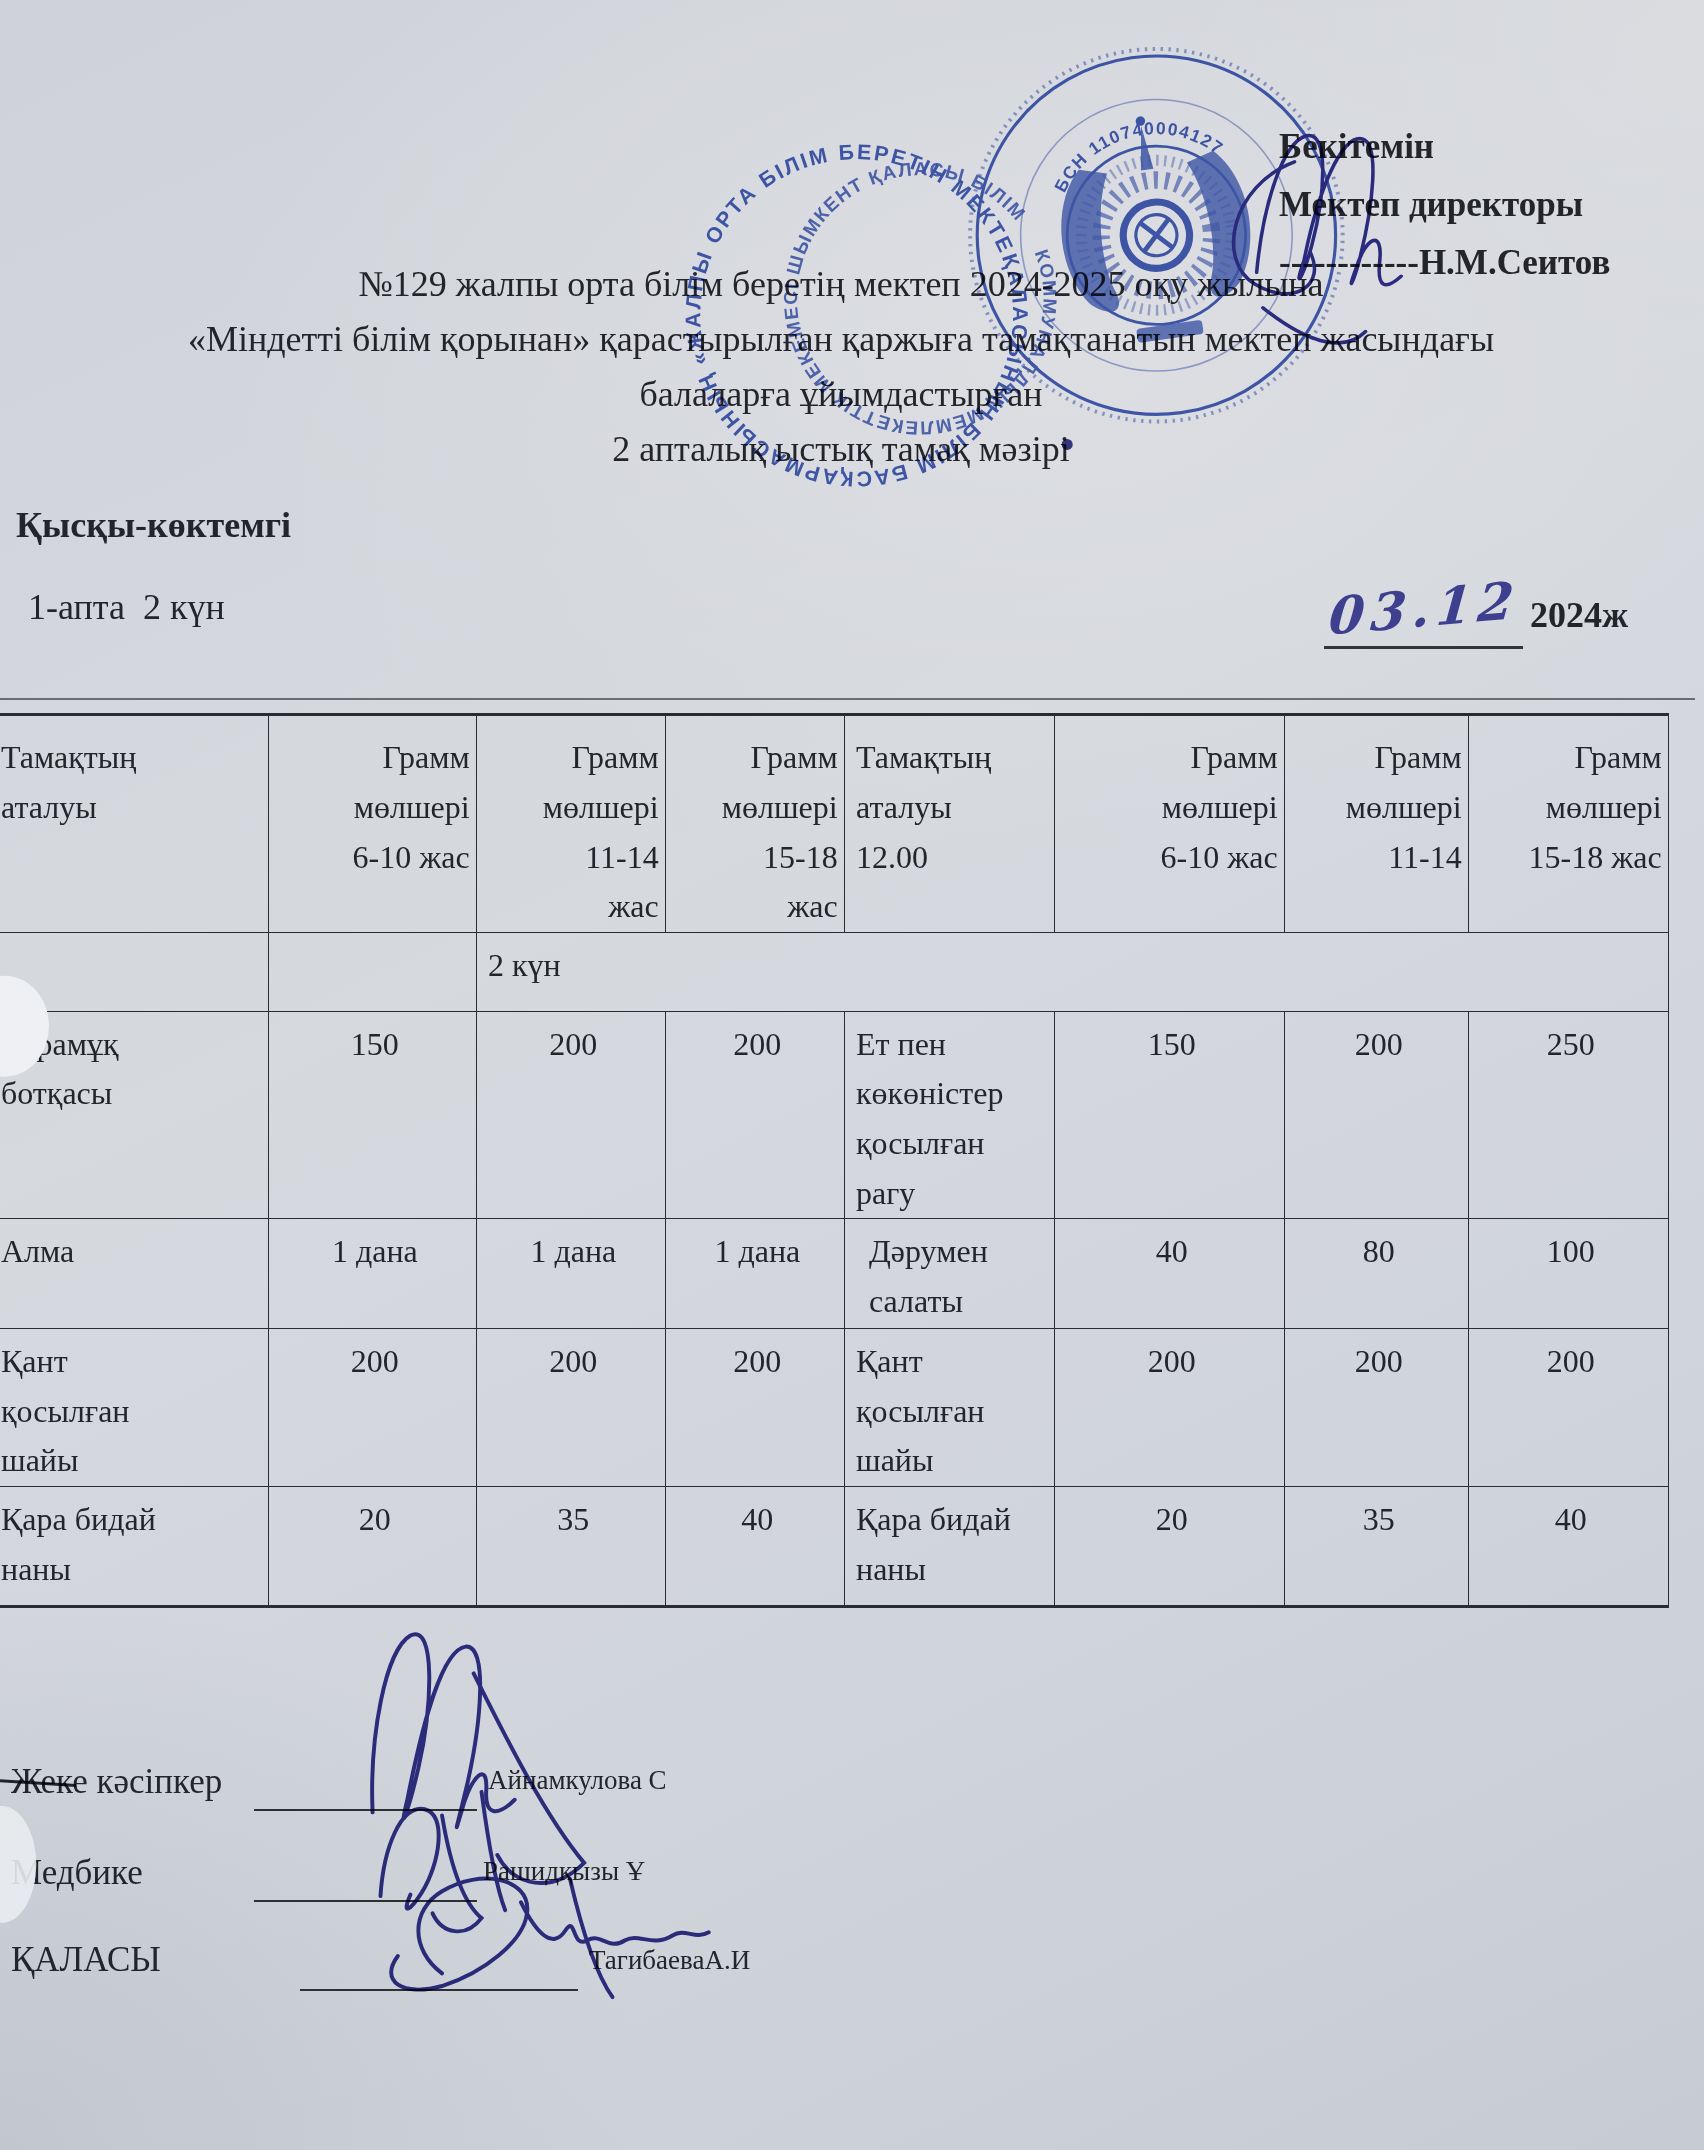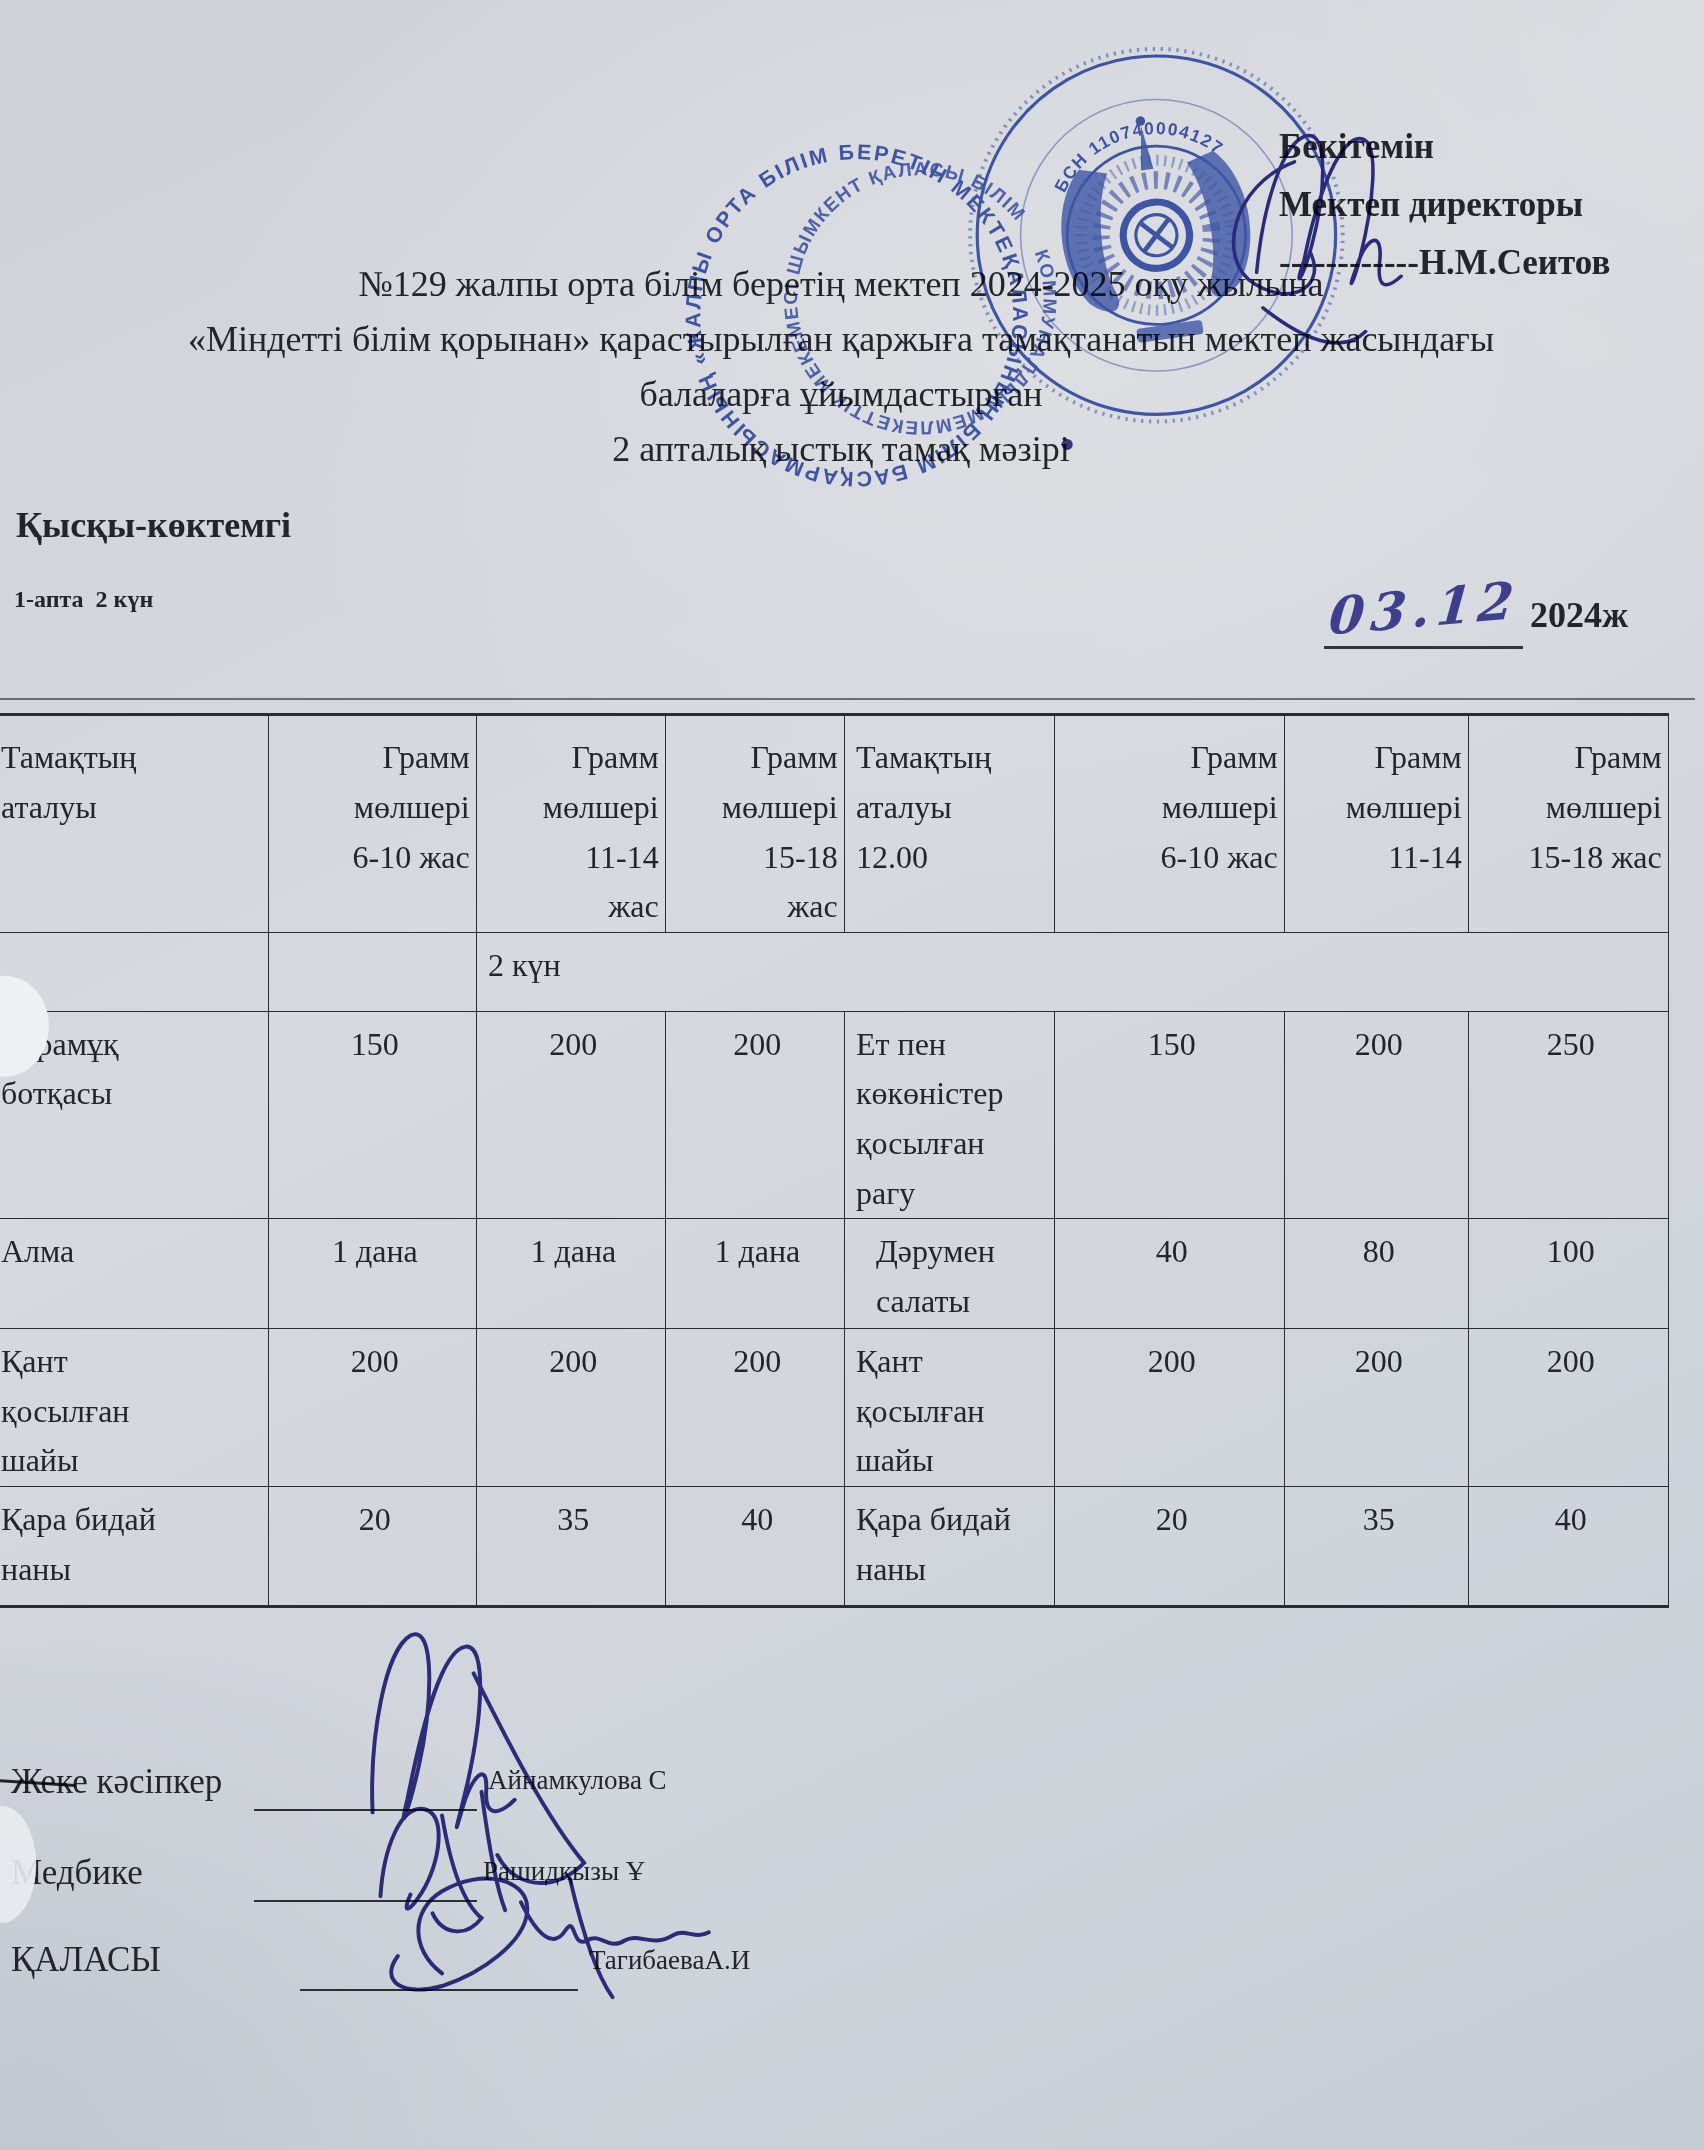--- a/index.html
+++ b/index.html
@@ -11,21 +11,21 @@
       radial-gradient(ellipse 1184px 1026px at 0% 100%, #c2c7cf 0%, rgba(194,199,207,0) 55%),
       radial-gradient(ellipse 868px 671px at 100% 2%, #dadce0 0%, rgba(218,220,224,0) 60%),
       linear-gradient(155deg,#cfd2d8 0%,#d6d9de 40%,#d0d4db 72%,#c7ccd4 100%);
   }
   .abs{position:absolute;}
   
   .approval{left:1279px;top:118px;width:410px;font-size:35px;font-weight:bold;line-height:58px;white-space:nowrap;}
   
   .doc-title{left:16px;top:257px;width:1650px;text-align:center;font-size:36px;font-weight:normal;line-height:55px;}
   .season{left:16px;top:504px;width:1650px;text-align:left;font-size:36px;font-weight:bold;}
-  .week{left:14px;top:586px;font-size:24px;font-weight:bold;white-space:pre;}
+  .week{left:28px;top:586px;font-size:36px;font-weight:normal;white-space:pre;}
   .date-hand{left:1329px;top:578px;font-family:"DejaVu Serif",serif;font-style:italic;font-weight:600;
     font-size:51px;color:#3e3f8f;transform:rotate(-5deg) skewX(-10deg);letter-spacing:6.3px;}
   .date-line{left:1324px;top:646px;width:199px;height:0;border-bottom:3.2px solid #34353b;}
   .date-year{left:1530px;top:594px;font-size:36px;font-weight:bold;}
   .rule{left:0;top:698px;width:1695px;height:0;border-bottom:2.4px solid rgba(70,72,78,.75);}
   
   table.menu{position:absolute;left:-11px;top:713px;width:1680px;border-collapse:collapse;table-layout:fixed;}
   table.menu td{border:1.6px solid #2b2c31;vertical-align:top;font-size:32px;line-height:1.55;
     white-space:pre-line;overflow:hidden;padding:8px 6.3px 0 11px;}
   table.menu tr.hdr td{padding-top:17.4px;}
@@ -126,21 +126,21 @@
 рагу</td>
       <td class="num">150</td>
       <td class="num">200</td>
       <td class="num">250</td>
     </tr>
     <tr style="height:110px">
       <td>Алма</td>
       <td class="num">1 дана</td>
       <td class="num">1 дана</td>
       <td class="num">1 дана</td>
-      <td style="padding-left:31px">Дәрумен
+      <td style="padding-left:24px">Дәрумен
 салаты</td>
       <td class="num">40</td>
       <td class="num">80</td>
       <td class="num">100</td>
     </tr>
     <tr style="height:150px">
       <td>Қант
 қосылған
 шайы</td>
       <td class="num">200</td>

